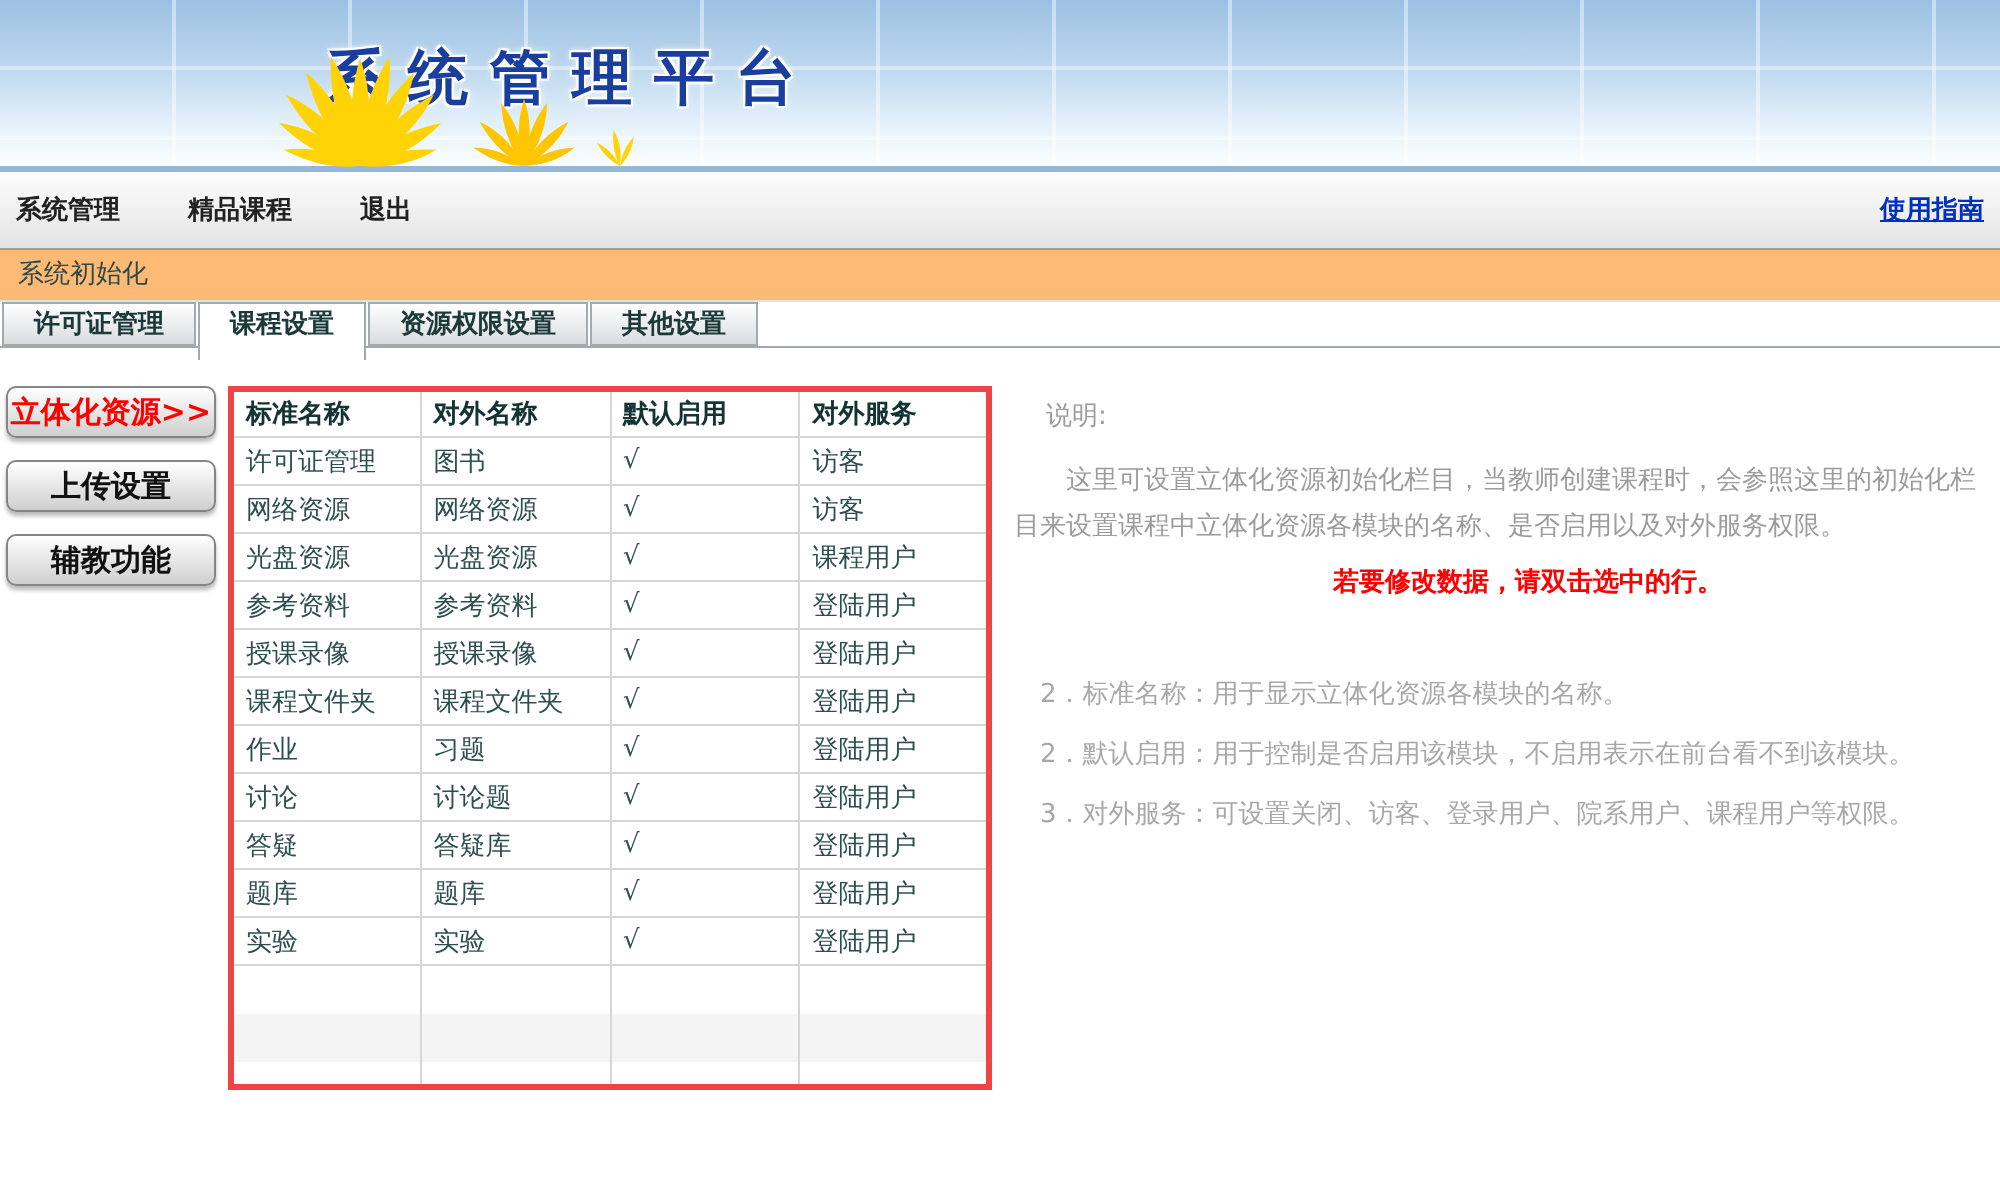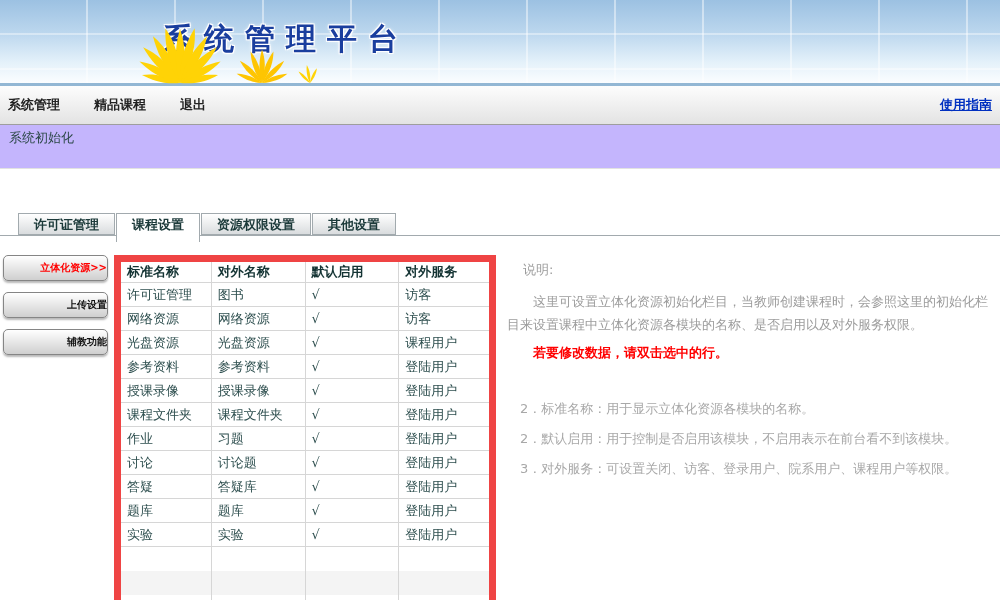--- a/index.html
+++ b/index.html
@@ -33,27 +33,27 @@
     height:39px; display:flex; align-items:center;
     background:linear-gradient(#fdfdfd,#e3e3e3);
     border-bottom:1px solid #9e9e9e;
     padding:0 8px; font-size:13px; font-weight:bold; color:#222;
   }
   .menu-item { margin-right:34px; cursor:pointer; white-space:nowrap; }
   .guide-link { margin-left:auto; color:#0030c0; text-decoration:underline; cursor:pointer; }
 
   
   .breadcrumb-bar {
-    height:44px; line-height:25px; padding:0 9px;
+    height:26px; line-height:25px; padding:0 9px;
     font-size:13px; color:#2c4848;
-    background:#c4b5fd; border-bottom:1px solid #e2e2e2;
-  }
-
-  
-  .tabbar { position:relative; height:24px; padding-left:18px;margin-top:44px; }
+    background:#fdba74; border-bottom:1px solid #e2e2e2;
+  }
+
+  
+  .tabbar { position:relative; height:24px; padding-left:1px; }
   .tabbar::after {
     content:""; position:absolute; left:0; right:0; top:22px; height:1px;
     background:#a2aaae; z-index:0;
   }
   .tab {
     position:relative; z-index:1; display:inline-block; vertical-align:top;
     height:22px; line-height:21px; padding:0 15px; margin-right:1px;
     border:1px solid #a2aaae;
     background:linear-gradient(#ffffff,#d9dcde);
     font-size:13px; font-weight:bold; color:#1c3a3a; cursor:pointer; white-space:nowrap;
@@ -61,45 +61,45 @@
   .tab.active {
     z-index:2; height:29px; background:#ffffff; border-bottom:none;
   }
 
   
   .content { display:flex; align-items:flex-start; padding:18px 0 0 2px; }
 
   .sidebar { flex:0 0 112px; width:112px; }
   .side-btn {
     display:block; width:105px; height:26px; line-height:24px; margin:0 0 11px 1px;
-    text-align:right; border:1px solid #858585; border-radius:5px;
+    text-align:center; border:1px solid #858585; border-radius:5px;
     background:linear-gradient(#ffffff,#cfcfcf);
     box-shadow:0 2px 2px rgba(0,0,0,.28);
-    font-size:10px; font-weight:bold; color:#111; cursor:pointer; white-space:nowrap;
+    font-size:15px; font-weight:bold; color:#111; cursor:pointer; white-space:nowrap;
   }
   .side-btn.accent { color:#ff0000; }
 
   table.res-table {
     border-collapse:collapse; table-layout:fixed; width:382px;
-    font-size:13px; border:7px solid #ef4444; background:#fff;
+    font-size:13px; border:3px solid #ef4444; background:#fff;
   }
   .res-table th, .res-table td {
     border:1px solid #d6d6d6; height:24px; padding:0 6px;
     text-align:left; white-space:nowrap; overflow:hidden; font-weight:normal;
   }
   .res-table th { font-weight:bold; color:#143434; }
   .res-table td { color:#2e4f4f; }
   .res-table tr.filler td { border-top:none; border-bottom:none; }
   .res-table tr.filler-alt td { background:#f4f4f4; }
   .res-table tr.filler-short td { height:13px; }
 
   .info { margin-left:11px; width:488px; font-size:13px; color:#9c9c9c; }
   .info-heading { margin:6px 16px 12px; }
   .info-para { margin:0 0 6px; text-indent:2em; line-height:1.8;font-family:Liberation Mono, monospace; }
-  .info-note { margin:4px 0 38px; text-indent:2em; color:#ff0000; font-weight:bold; }
+  .info-note { margin:4px 0 38px; text-indent:2em; color:#ff0000; font-weight:bold;text-align:center; }
   .info-item { margin:12px 0; text-indent:1em; color:#a8a8a8; }
 </style>
 </head>
 <body>
 
 <div class="banner">
   <div class="banner-title">系统管理平台</div>
   <svg class="sunflower" width="240" height="62" viewBox="0 0 240 62">
     <defs>
         <path id="petal" d="M0,0 C-7,-22 -4,-40 0,-54 C5,-40 7,-22 0,0 Z"></path>

